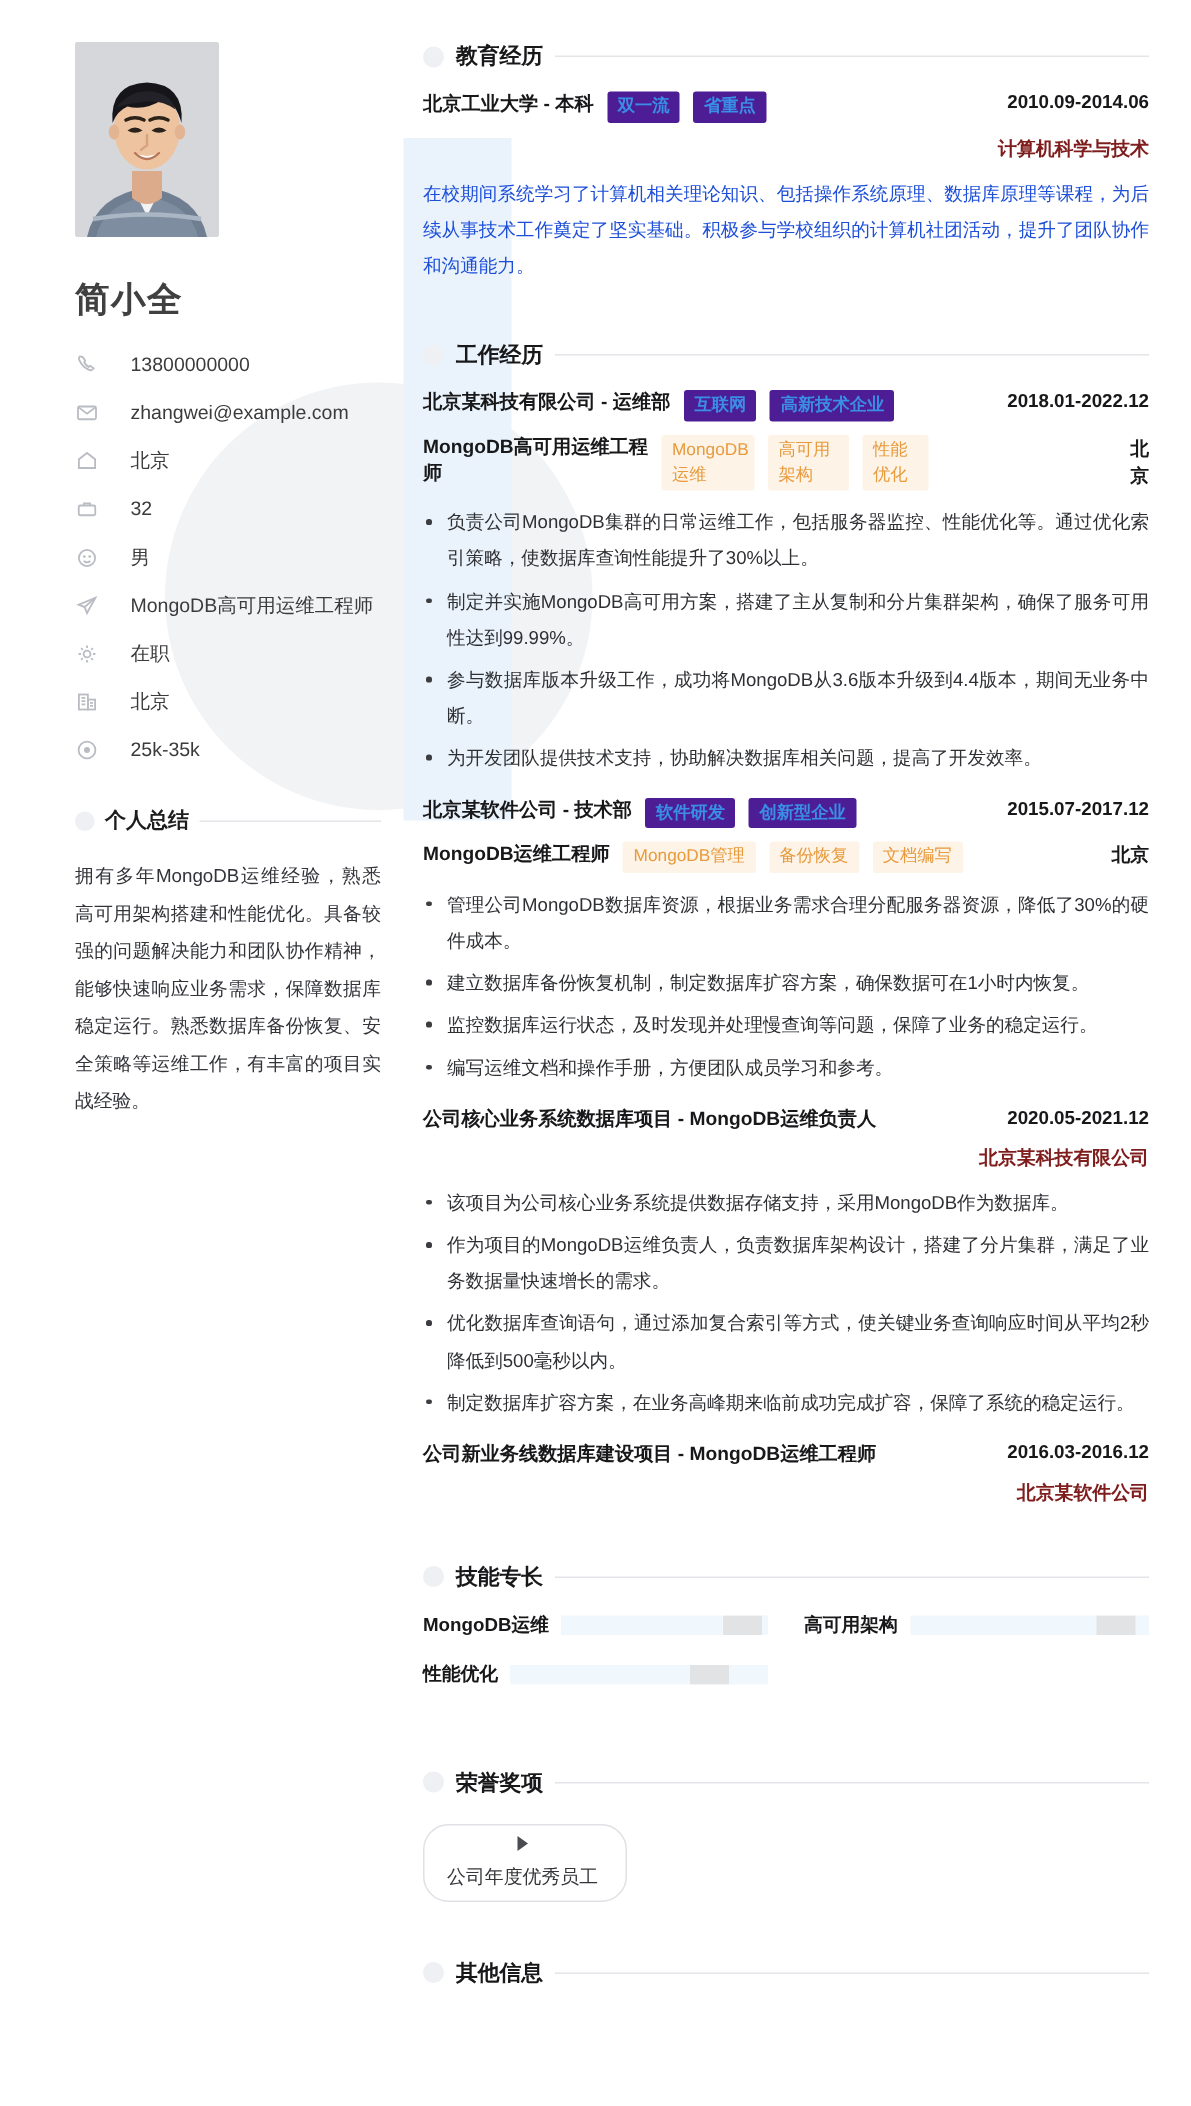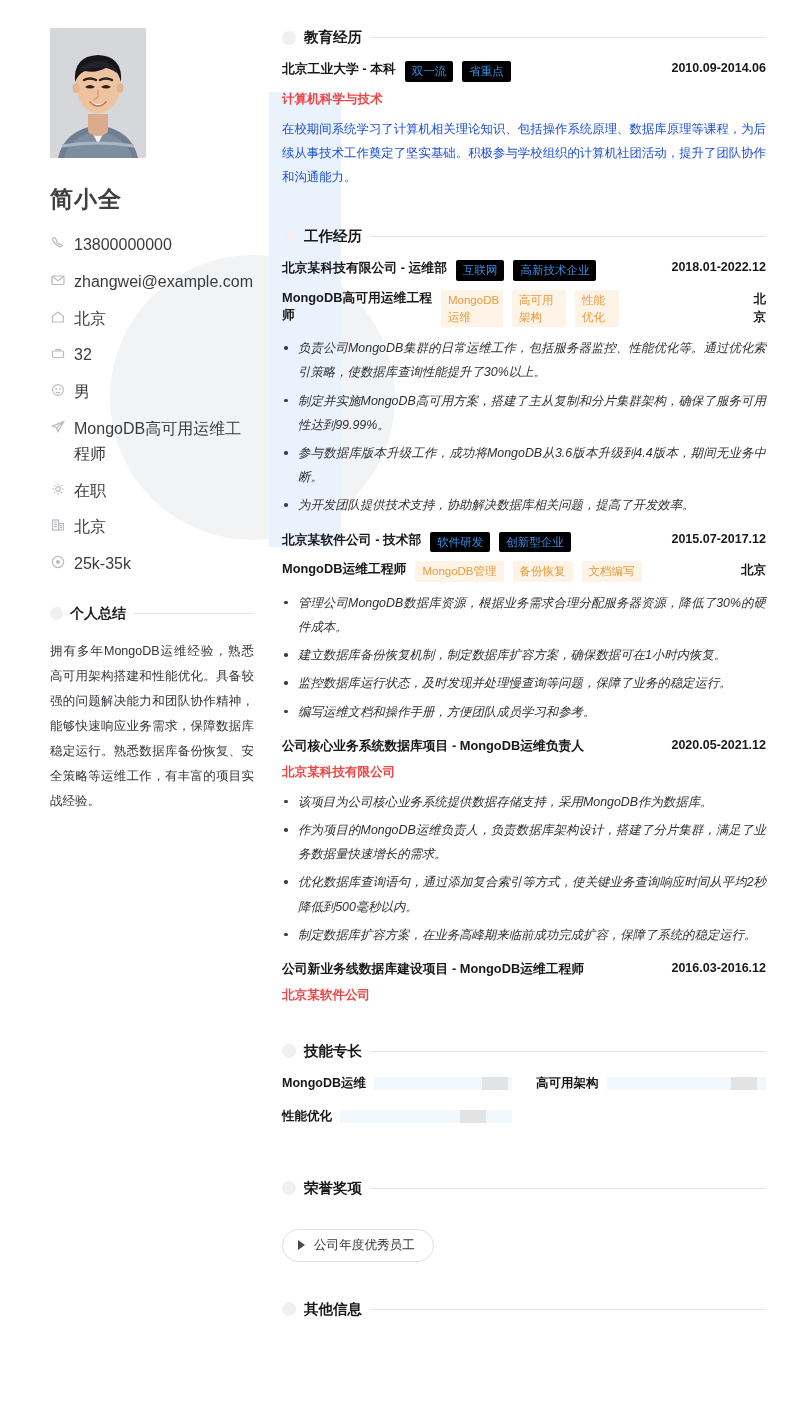--- a/index.html
+++ b/index.html
@@ -63,23 +63,23 @@
     font-size: 23px;
     font-weight: bold;
     letter-spacing: 1px;
     color: #404040;
     margin-bottom: 18px;
   }
   .contact-list { margin-bottom: 10px; }
   .contact-row {
     display: flex;
     align-items: flex-start;
-    gap: 8px;
+    gap: 21px;
     margin-bottom: 12px;
-    font-size: 16px;
+    font-size: 13px;
     color: #3b3b3d;
     line-height: 1.55;
   }
   .contact-row .ico {
     flex: 0 0 16px;
     width: 16px; height: 16px;
     color: #b9bcc2;
     margin-top: 2px;
   }
   .contact-row .ico svg { display:block; width:16px; height:16px; }
@@ -150,21 +150,21 @@
   .row-title.wrap { white-space: normal; }
   .tagwrap {
     display: flex; gap: 9px; flex-wrap: wrap; align-items: flex-start;
   }
   .tag {
     font-size: 11.5px;
     padding: 2px 7px;
     border-radius: 2px;
     line-height: 1.45;
   }
-  .tag.blue { color: #3a8ee6; background: #000000; }
+  .tag.blue { color: #3a8ee6; background: #4c1d95; font-weight: bold; }
   .tag.orange { color: #e89a3c; background: #fdf3e6; }
   .tag.narrow { max-width: 62px; }
   .tag.narrow2 { max-width: 54px; }
   .tag.narrow3 { max-width: 44px; }
   .row-date {
     font-size: 12.5px;
     font-weight: bold;
     color: #18181a;
     white-space: nowrap;
     margin-left: auto;
@@ -174,31 +174,32 @@
     font-weight: bold;
     color: #18181a;
     margin-left: auto;
     max-width: 18px;
     text-align: right;
     line-height: 1.45;
   }
   .subline {
     font-size: 12.6px;
     font-weight: bold;
-    color: #ef4444;
+    color: #7f1d1d;
     margin-bottom: 9px;
+    text-align: right;
   }
   .para {
     font-size: 12.4px;
     line-height: 1.95;
     color: #1d4ed8;
     text-align: justify;
     margin-bottom: 8px;
   }
-  ul.bullets { list-style: none; margin: 0 0 6px 0; padding: 0; font-style: italic; }
+  ul.bullets { list-style: none; margin: 0 0 6px 0; padding: 0; }
   ul.bullets li {
     position: relative;
     padding-left: 16px;
     font-size: 12.4px;
     line-height: 1.95;
     color: #2f3034;
     margin-bottom: 4px;
     text-align: justify;
   }
   ul.bullets li::before {
@@ -243,21 +244,22 @@
   .honor-btn {
     display: inline-flex;
     align-items: center;
     gap: 9px;
     border: 1px solid #dfe1e5;
     border-radius: 17px;
     padding: 7px 18px 7px 15px;
     font-size: 12.6px;
     color: #35363a;
     background: #fff;
-    margin-top: 17px;
+    margin-top: 4px;
+    flex-direction: column;
   }
   .honor-btn .tri {
     width: 0; height: 0;
     border-left: 7px solid #4a4b50;
     border-top: 5px solid transparent;
     border-bottom: 5px solid transparent;
   }
 </style>
 </head>
 <body>

